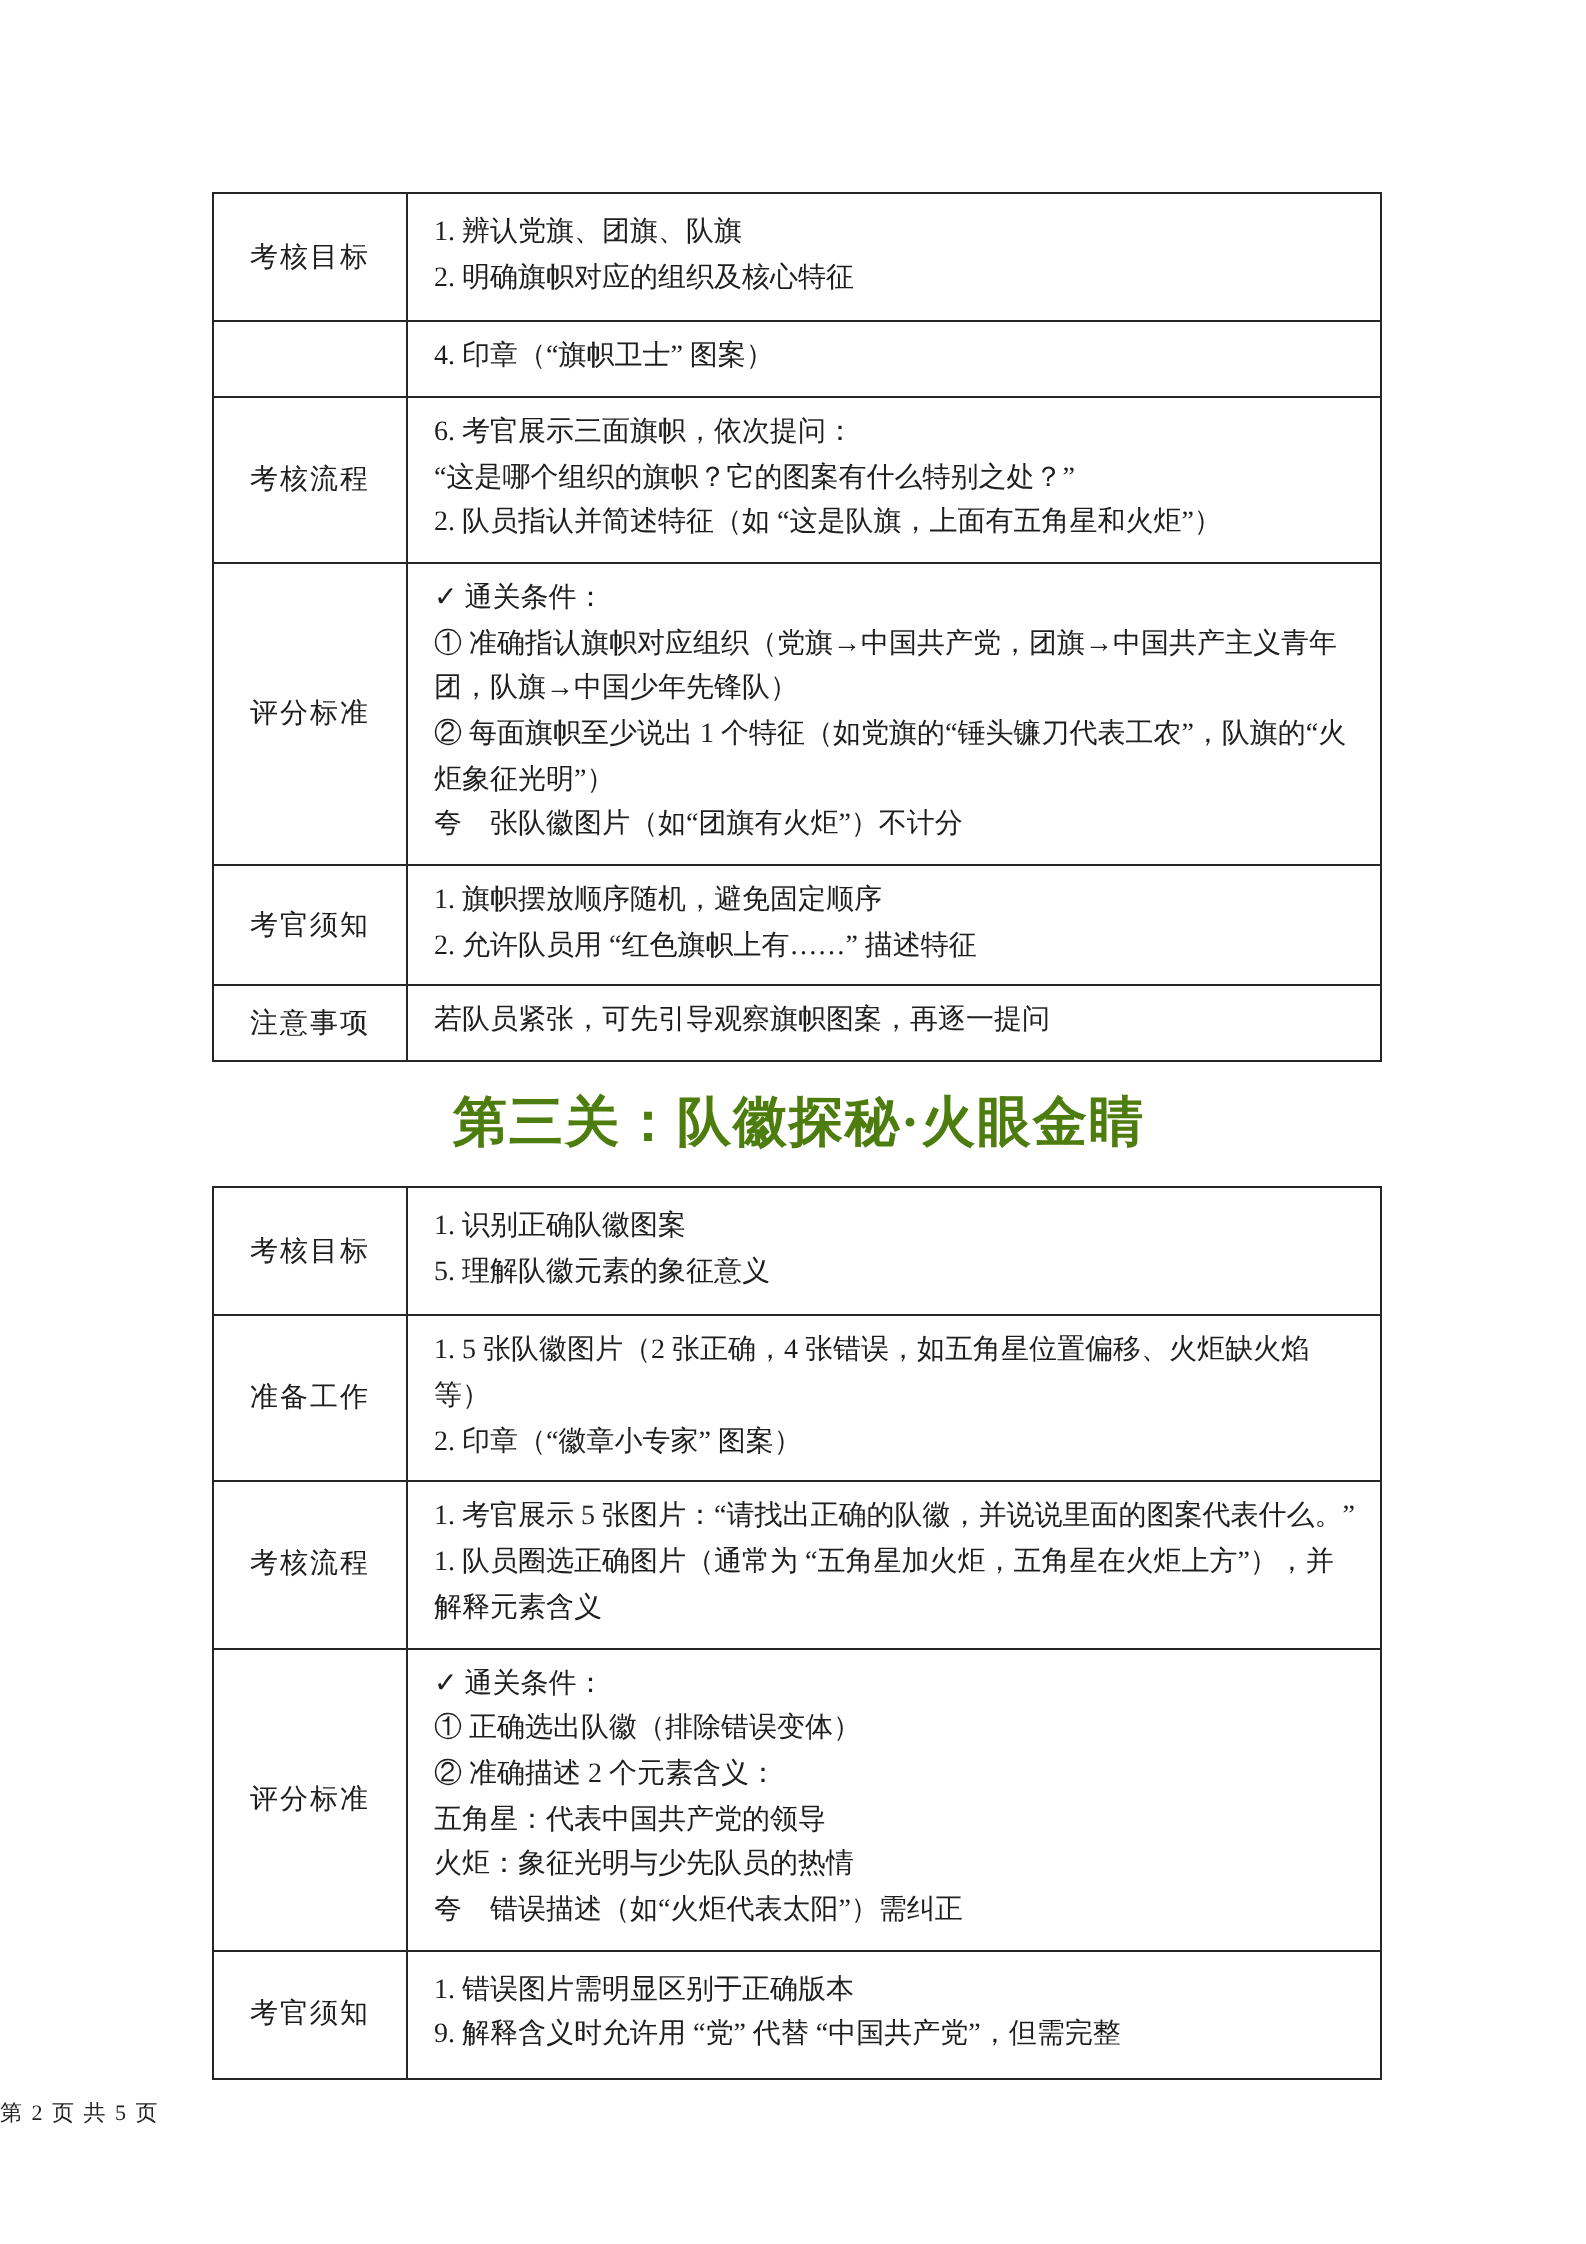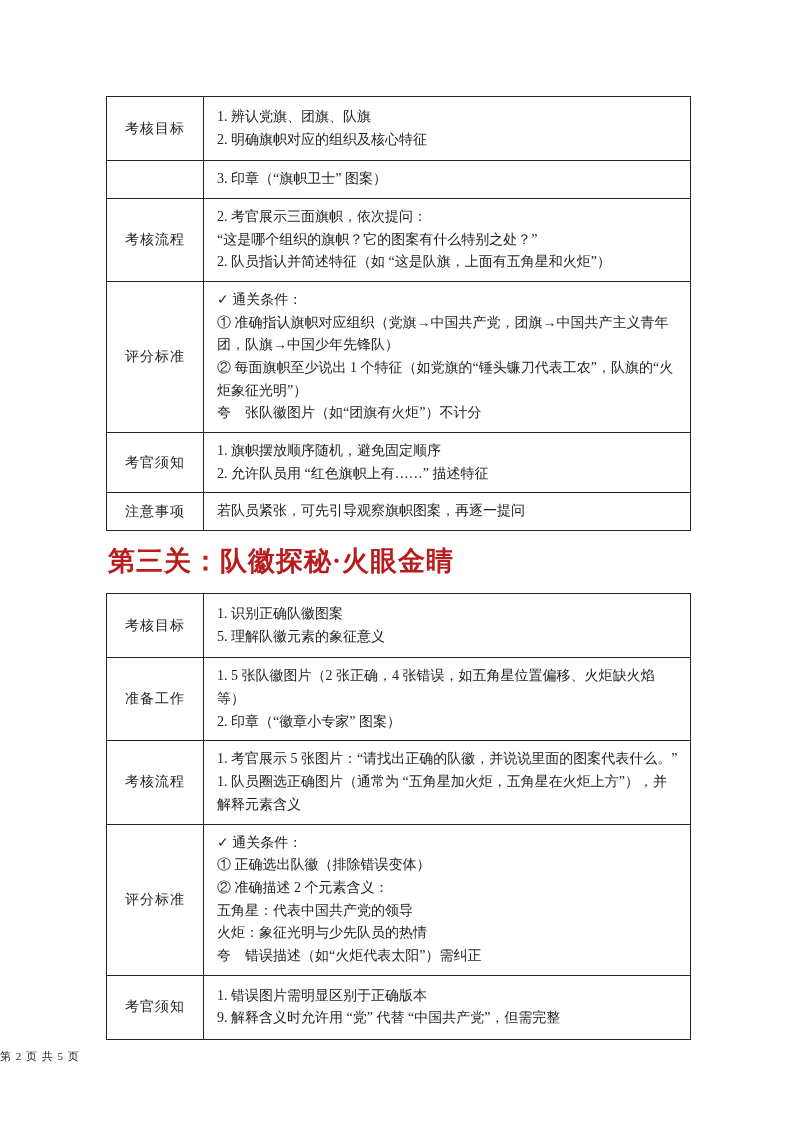--- a/index.html
+++ b/index.html
@@ -69,27 +69,27 @@
           <tr>
         <td class="label-cell">考核目标</td>
         <td class="body-cell tall center-lines">
           <div class="line">1. 辨认党旗、团旗、队旗</div>
           <div class="line">2. 明确旗帜对应的组织及核心特征</div>
         </td>
       </tr>
       <tr>
         <td class="label-cell"></td>
         <td class="body-cell">
-          <div class="line">3. 印章（“旗帜卫士” 图案）</div>
+          <div class="line">4. 印章（“旗帜卫士” 图案）</div>
         </td>
       </tr>
       <tr>
         <td class="label-cell">考核流程</td>
         <td class="body-cell">
-          <div class="line">2. 考官展示三面旗帜，依次提问：</div>
+          <div class="line">6. 考官展示三面旗帜，依次提问：</div>
           <div class="line">“这是哪个组织的旗帜？它的图案有什么特别之处？”</div>
           <div class="line">2. 队员指认并简述特征（如 “这是队旗，上面有五角星和火炬”）</div>
         </td>
       </tr>
       <tr>
         <td class="label-cell">评分标准</td>
         <td class="body-cell">
           <div class="line">✓ 通关条件：</div>
           <div class="line">① 准确指认旗帜对应组织（党旗→中国共产党，团旗→中国共产主义青年团，队旗→中国少年先锋队）</div>
           <div class="line">② 每面旗帜至少说出 1 个特征（如党旗的“锤头镰刀代表工农”，队旗的“火炬象征光明”）</div>
@@ -105,21 +105,21 @@
       </tr>
       <tr>
         <td class="label-cell">注意事项</td>
         <td class="body-cell">
           <div class="line">若队员紧张，可先引导观察旗帜图案，再逐一提问</div>
         </td>
       </tr>
     </tbody>
       </table>
 
-    <div class="section-heading" style="color: #b91c1c;">第三关：队徽探秘·火眼金睛</div>
+    <div class="section-heading" style="color: #4d7c0f; text-align: center;">第三关：队徽探秘·火眼金睛</div>
 
     <table class="doc-table">
       <tbody>
           <tr>
         <td class="label-cell">考核目标</td>
         <td class="body-cell tall center-lines">
           <div class="line">1. 识别正确队徽图案</div>
           <div class="line">5. 理解队徽元素的象征意义</div>
         </td>
       </tr>

